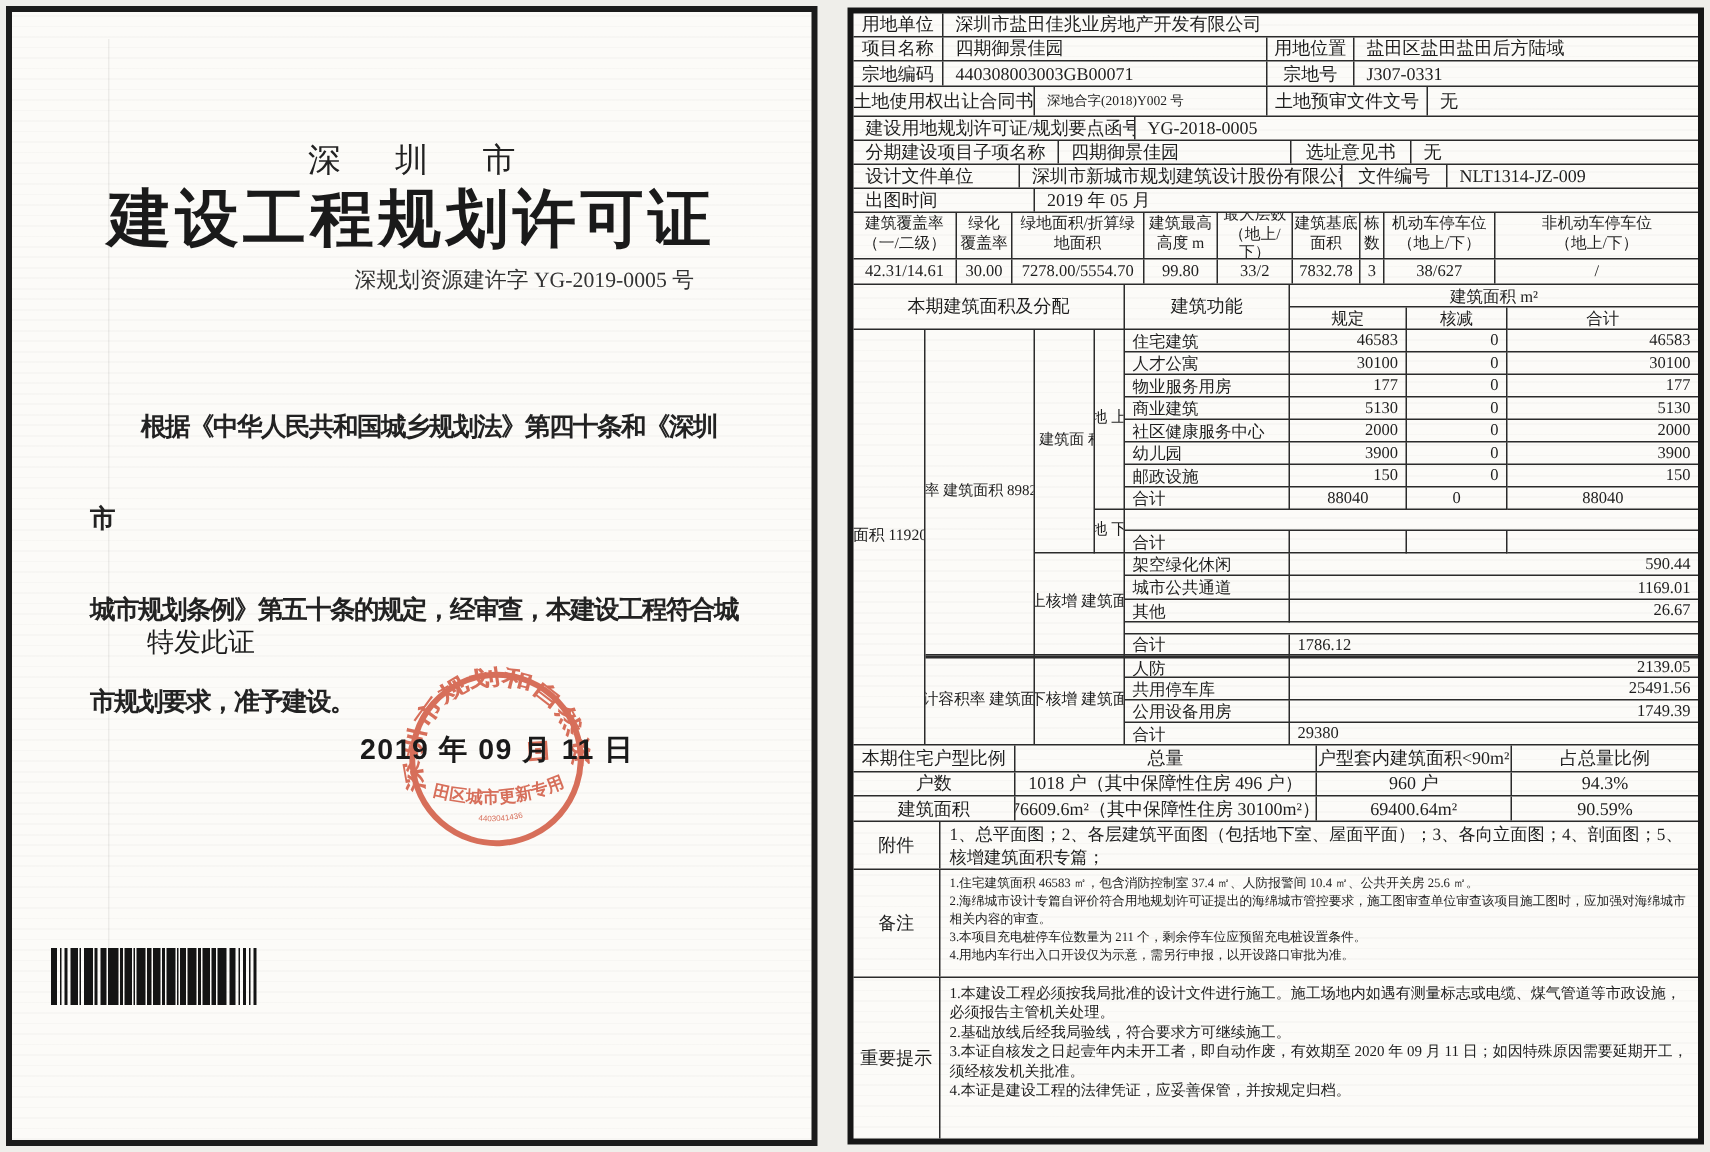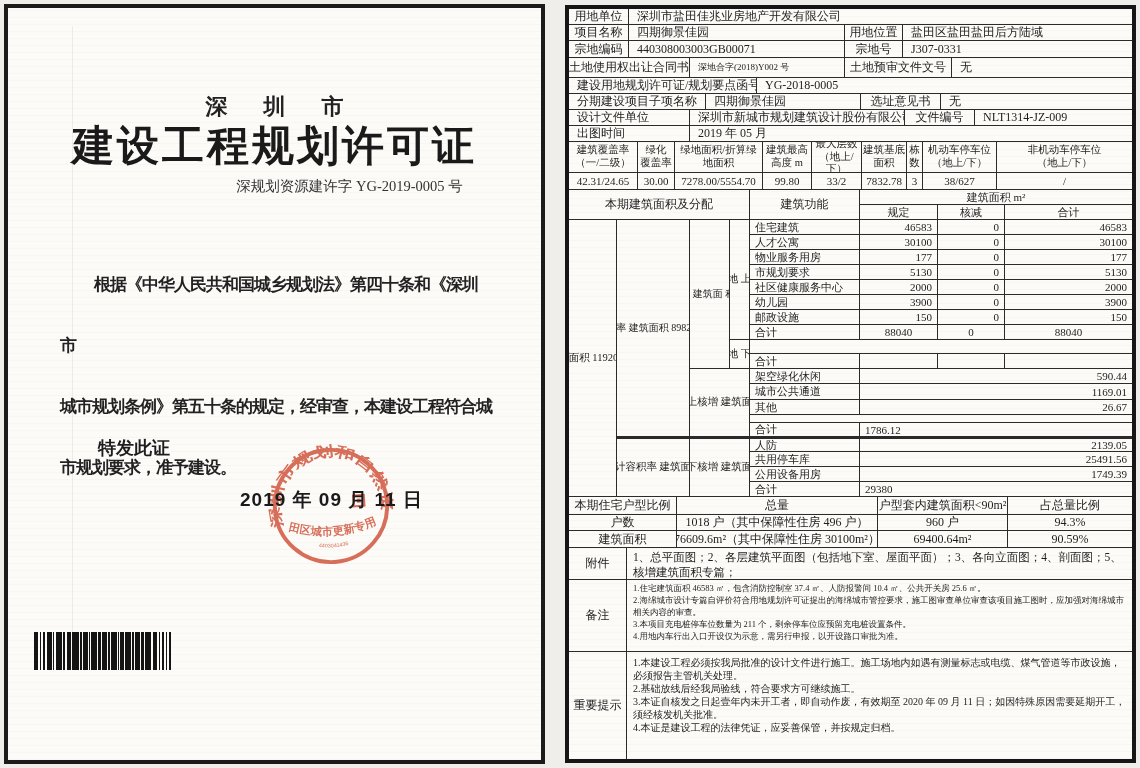--- a/index.html
+++ b/index.html
@@ -5,30 +5,30 @@
   html,body{margin:0;padding:0}
   body{width:1140px;height:768px;background:#efeeea;position:relative;
        font-family:"Liberation Serif","DejaVu Serif",serif;color:#1d1d1d}
   .page{position:absolute;background:#fcfbf8;box-sizing:border-box;
         background-image:repeating-linear-gradient(0deg,rgba(0,0,0,0.018) 0 1px,transparent 1px 7px)}
   
   .left{left:4px;top:4px;width:541px;height:760px;border:4px solid #1b1b1b}
   .left *{position:absolute}
   .crease{left:64px;top:18px;width:1px;height:620px;background:rgba(0,0,0,0.06)}
   .city{left:0;top:84px;width:100%;text-align:center;font-family:"Liberation Sans","DejaVu Sans",sans-serif;
-        font-weight:bold;font-size:22px;letter-spacing:15px;text-indent:15px;color:#222}
+        font-weight:normal;font-size:22px;letter-spacing:15px;text-indent:15px;color:#222}
   .big-title{left:0;top:110px;width:100%;text-align:center;font-family:"Liberation Sans","DejaVu Sans",sans-serif;
         font-weight:bold;font-size:42px;letter-spacing:3px;color:#1a1a1a}
   .docno{left:0;top:169px;width:100%;text-align:center;padding-left:150px;box-sizing:border-box;
         font-size:14.5px;color:#333}
   .para{left:52px;top:246px;width:432px;font-family:"Liberation Sans","DejaVu Sans",sans-serif;
         font-weight:bold;font-size:17px;letter-spacing:-1px;line-height:61px;color:#222;position:absolute}
   .para div{position:static}
   .indent{text-indent:34px}
-  .issue{left:90px;top:428px;font-family:"Liberation Sans","DejaVu Sans",sans-serif;font-weight:bold;font-size:18px}
+  .issue{left:90px;top:408px;font-family:"Liberation Sans","DejaVu Sans",sans-serif;font-weight:normal;font-size:18px}
   .seal{left:259px;top:434px;width:128px;height:128px}
   .date{left:232px;top:479px;font-family:"Liberation Sans","DejaVu Sans",sans-serif;font-weight:bold;
         font-size:19px;letter-spacing:1px;color:#1a1a1a}
   .barcode{left:26px;top:624px;width:142px;height:38px}
   
   .right{left:565px;top:5px;width:571px;height:758px;border:4px solid #161616;
          display:flex;flex-direction:column;font-size:12px}
   .r{display:flex;border-bottom:1px solid #2b2b2b;flex:0 0 auto}
   .c{box-sizing:border-box;border-right:1px solid #2b2b2b;display:flex;align-items:center;
      justify-content:center;overflow:hidden;white-space:nowrap}
@@ -154,21 +154,21 @@
     <div class="c lv" style="width:188px">建设用地规划许可证/规划要点函号</div>
     <div class="c lv" style="flex:1">YG-2018-0005</div>
   </div>
   <div class="r" style="height:15px">
     <div class="c" style="width:137px">分期建设项目子项名称</div>
     <div class="c lv" style="width:155px">四期御景佳园</div>
     <div class="c" style="width:80px">选址意见书</div>
     <div class="c lv" style="flex:1">无</div>
   </div>
   <div class="r" style="height:15px">
-    <div class="c lv" style="width:121px">设计文件单位</div>
+    <div class="c lv" style="width:111px">设计文件单位</div>
     <div class="c lv" style="width:215px">深圳市新城市规划建筑设计股份有限公司</div>
     <div class="c" style="width:70px">文件编号</div>
     <div class="c lv" style="flex:1">NLT1314-JZ-009</div>
   </div>
   <div class="r" style="height:15px">
     <div class="c lv" style="width:121px">出图时间</div>
     <div class="c lv" style="flex:1">2019 年 05 月</div>
   </div>
 
   <div class="r" style="height:30px;font-size:10.5px">
@@ -185,21 +185,21 @@
     <div class="c pre" style="width:45px">建筑基底
 面积</div>
     <div class="c pre" style="width:16px">栋
 数</div>
     <div class="c pre" style="width:74px">机动车停车位
 （地上/下）</div>
     <div class="c pre" style="flex:1">非机动车停车位
 （地上/下）</div>
   </div>
   <div class="r" style="height:16px;font-size:11px">
-    <div class="c" style="width:69px">42.31/24.65</div>
+    <div class="c" style="width:69px">42.31/14.61</div>
     <div class="c" style="width:37px">30.00</div>
     <div class="c" style="width:88px">7278.00/5554.70</div>
     <div class="c" style="width:49px">99.80</div>
     <div class="c" style="width:50px">33/2</div>
     <div class="c" style="width:45px">7832.78</div>
     <div class="c" style="width:16px">3</div>
     <div class="c" style="width:74px">38/627</div>
     <div class="c" style="flex:1">/</div>
   </div>
 
@@ -236,21 +236,21 @@
     <div class="g gl" style="grid-column:5/6;grid-row:4/5">人才公寓</div>
     <div class="g gr" style="grid-column:6/7;grid-row:4/5">30100</div>
     <div class="g gr" style="grid-column:7/8;grid-row:4/5">0</div>
     <div class="g gr er" style="grid-column:8/9;grid-row:4/5">30100</div>
 
     <div class="g gl" style="grid-column:5/6;grid-row:5/6">物业服务用房</div>
     <div class="g gr" style="grid-column:6/7;grid-row:5/6">177</div>
     <div class="g gr" style="grid-column:7/8;grid-row:5/6">0</div>
     <div class="g gr er" style="grid-column:8/9;grid-row:5/6">177</div>
 
-    <div class="g gl" style="grid-column:5/6;grid-row:6/7">市规划要求</div>
+    <div class="g gl" style="grid-column:5/6;grid-row:6/7">商业建筑</div>
     <div class="g gr" style="grid-column:6/7;grid-row:6/7">5130</div>
     <div class="g gr" style="grid-column:7/8;grid-row:6/7">0</div>
     <div class="g gr er" style="grid-column:8/9;grid-row:6/7">5130</div>
 
     <div class="g gl" style="grid-column:5/6;grid-row:7/8">社区健康服务中心</div>
     <div class="g gr" style="grid-column:6/7;grid-row:7/8">2000</div>
     <div class="g gr" style="grid-column:7/8;grid-row:7/8">0</div>
     <div class="g gr er" style="grid-column:8/9;grid-row:7/8">2000</div>
 
     <div class="g gl" style="grid-column:5/6;grid-row:8/9">幼儿园</div>

